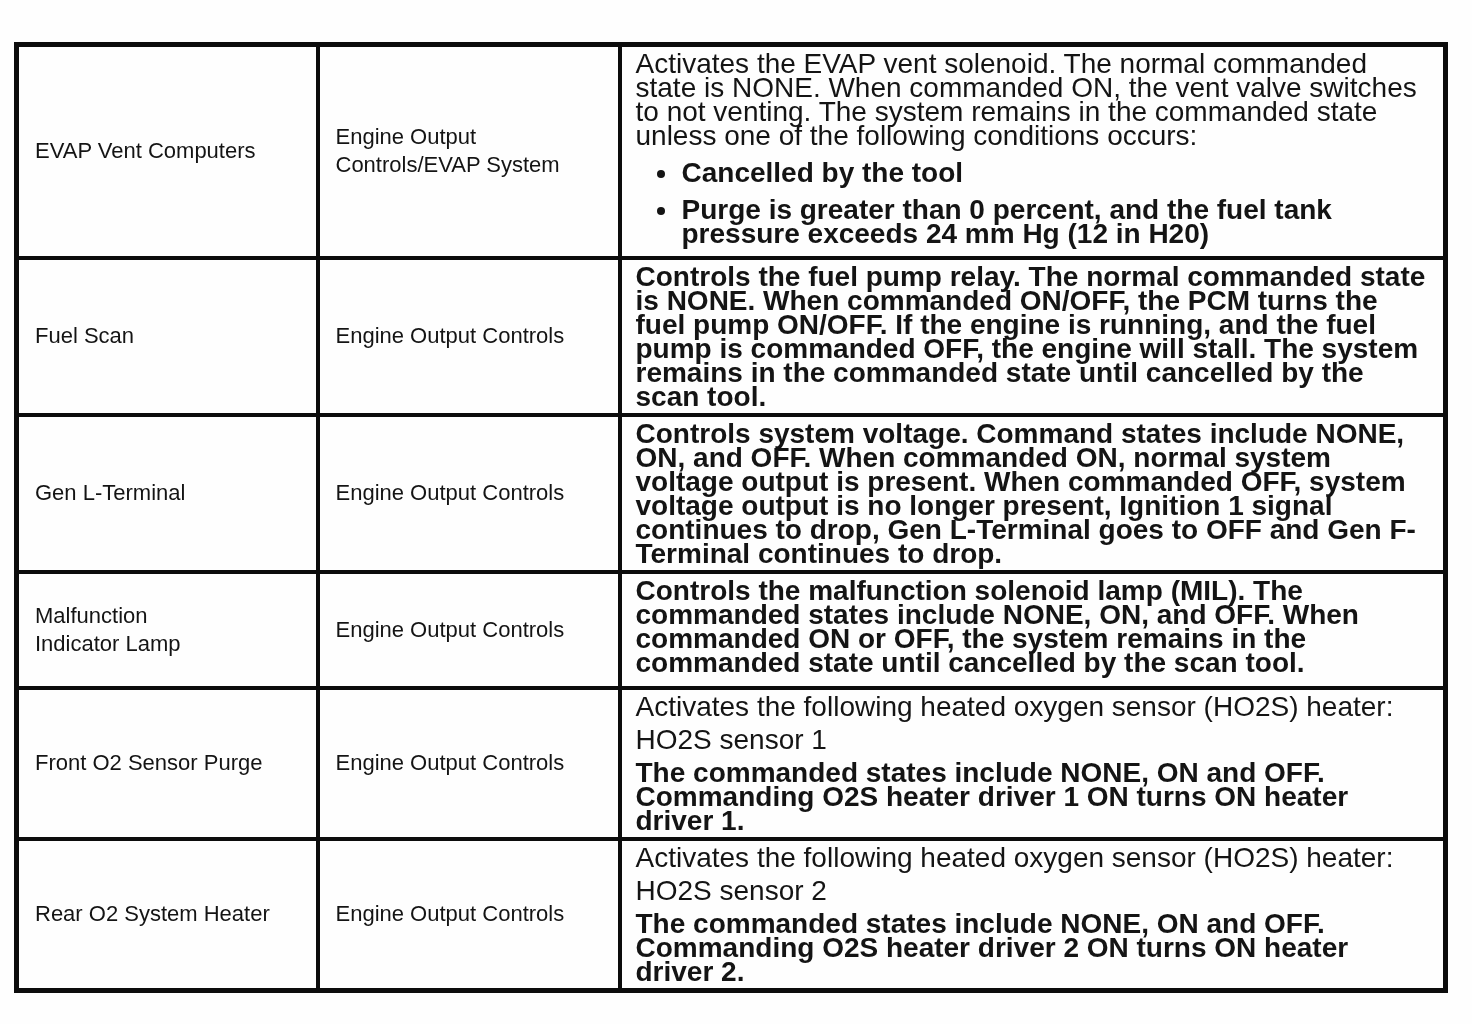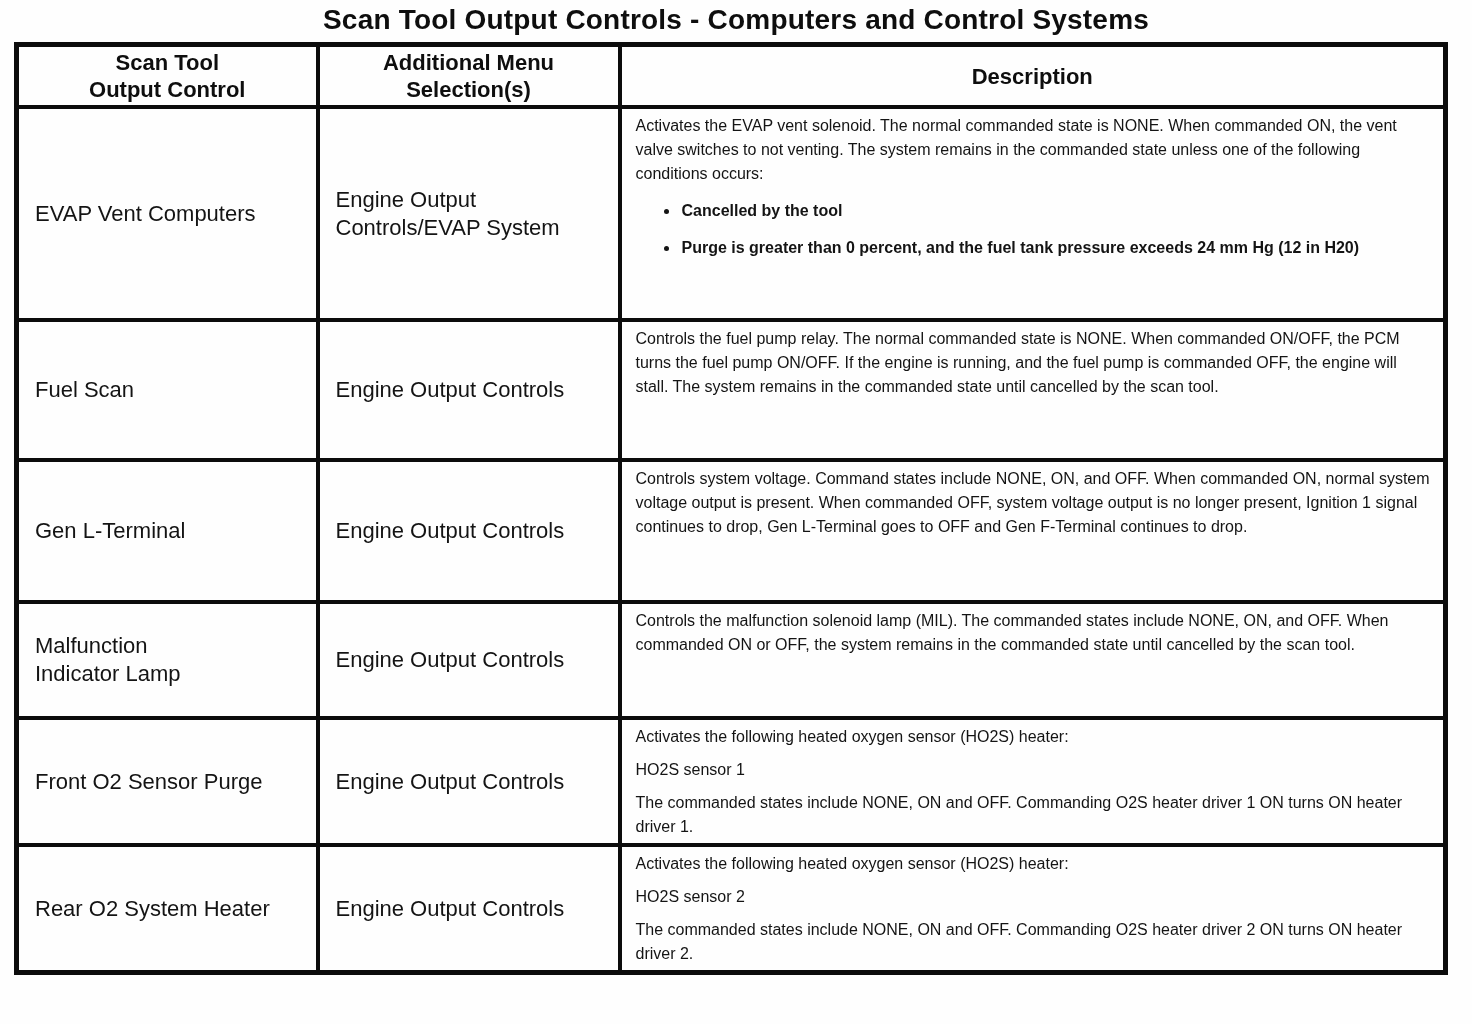--- a/index.html
+++ b/index.html
@@ -64,66 +64,58 @@
   td.ccell, td.mcell {
     font-size: 22px;
     line-height: 28px;
     vertical-align: middle;
     text-align: left;
     padding: 2px 8px 2px 16px;
     white-space: pre-line;
     color: #141414;
   }
   td.dcell {
-    font-size: 16px;
+    font-size: 28px;
     line-height: 24px;
     vertical-align: top;
     text-align: left;
     padding: 5px 12px 4px 14px;
     color: #141414;
   }
   .dcell p {
     margin: 0 0 9px 0;
   }
   .dcell p.intro { margin-bottom: 13px; }
-  .dcell p:last-child { margin-bottom: 0; }
+  .dcell p:last-child { margin-bottom: 0; font-weight: bold; }
   .dcell ul {
     margin: 0;
     padding: 0 0 0 44px;
     list-style: disc;
   }
   .dcell li {
     margin: 0 0 13px 0;
     padding-left: 2px;
     line-height: 24px;
     font-weight: bold;
   }
   .dcell li:last-child { margin-bottom: 0; }
 </style>
 </head>
 <body>
 
 <div class="page">
 
-  <div class="doc-title">Scan Tool Output Controls - Computers and Control Systems</div>
 
   <table class="ctrl-table">
     <colgroup>
       <col style="width:301px">
       <col style="width:302px">
       <col>
     </colgroup>
     <tbody>
-      <tr class="r-head">
-        <th class="hcell">Scan Tool
-Output Control</th>
-        <th class="hcell">Additional Menu
-Selection(s)</th>
-        <th class="hcell">Description</th>
-      </tr>
 
       <tr class="r-evap">
         <td class="ccell">EVAP Vent Computers</td>
         <td class="mcell">Engine Output
 Controls/EVAP System</td>
         <td class="dcell">
           <p class="intro">Activates the EVAP vent solenoid. The normal commanded state is NONE. When commanded ON, the vent valve switches to not venting. The system remains in the commanded state unless one of the following conditions occurs:</p>
           <ul>
             <li>Cancelled by the tool</li>
             <li>Purge is greater than 0 percent, and the fuel tank pressure exceeds 24 mm Hg (12 in H20)</li>

